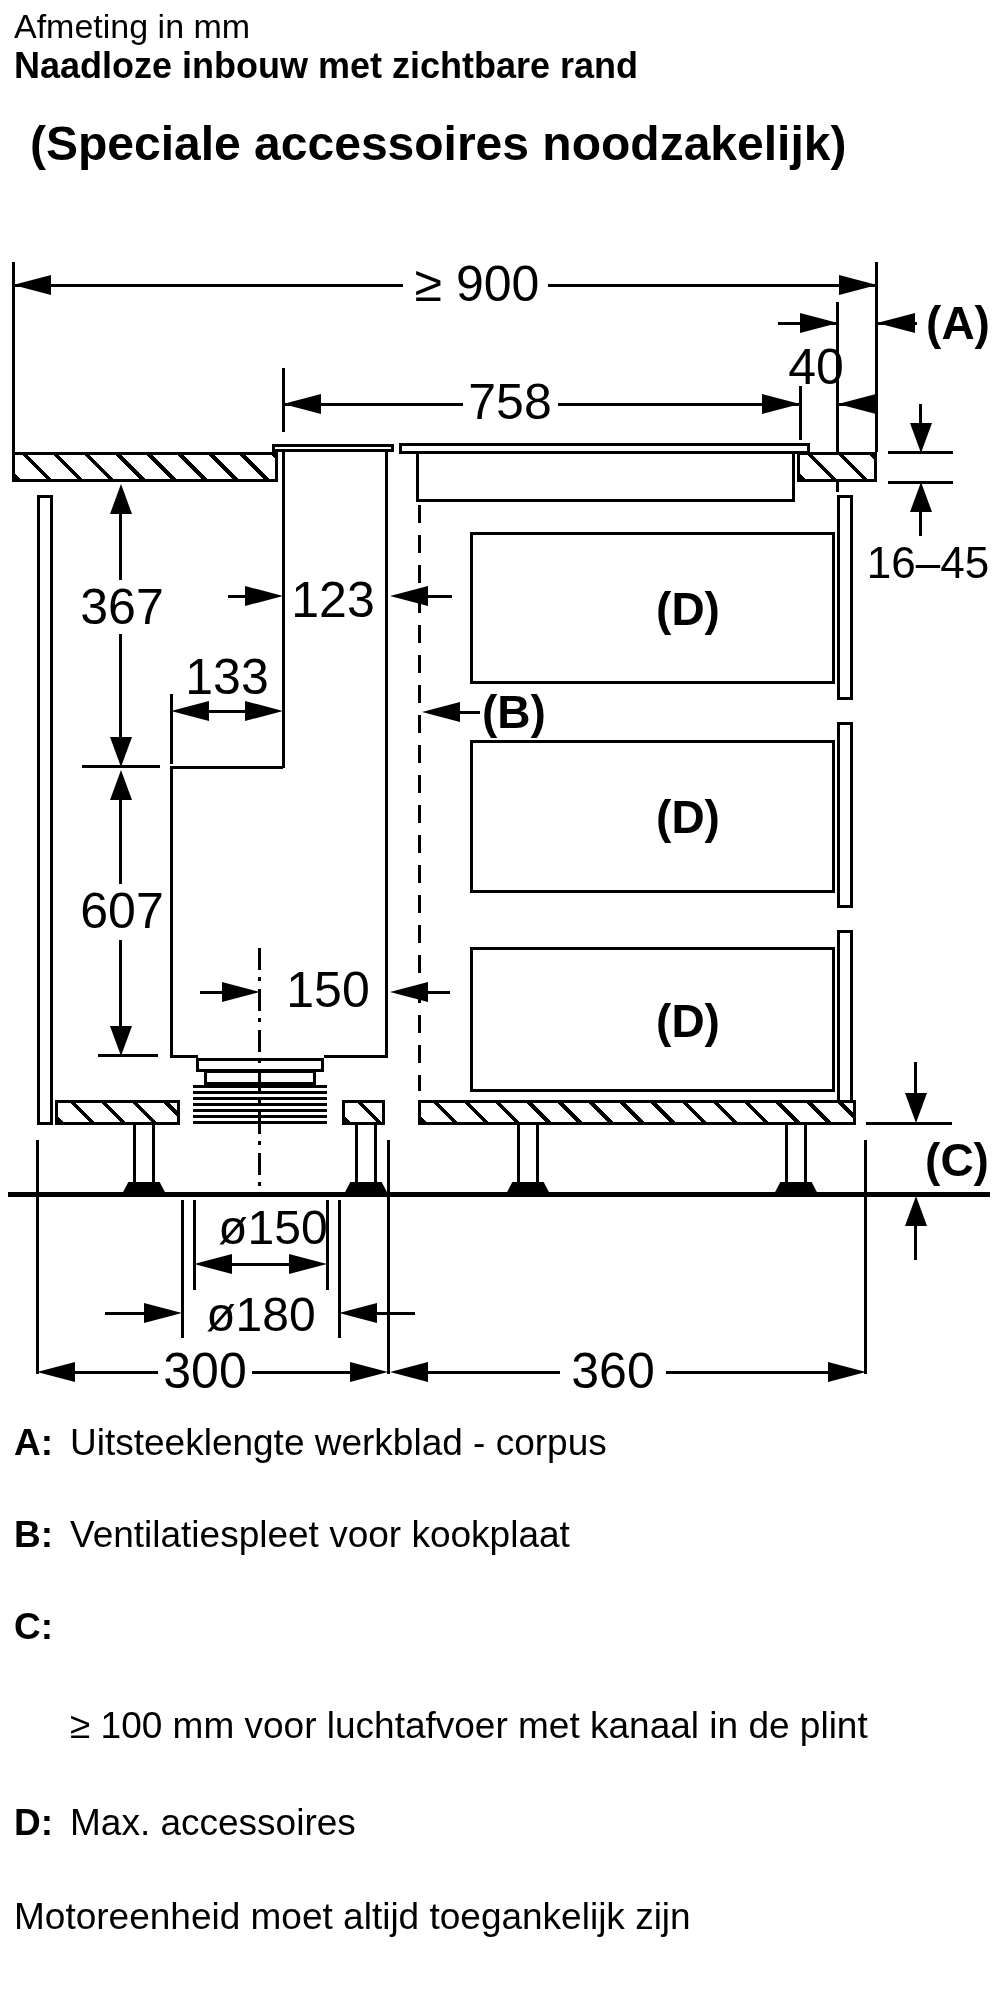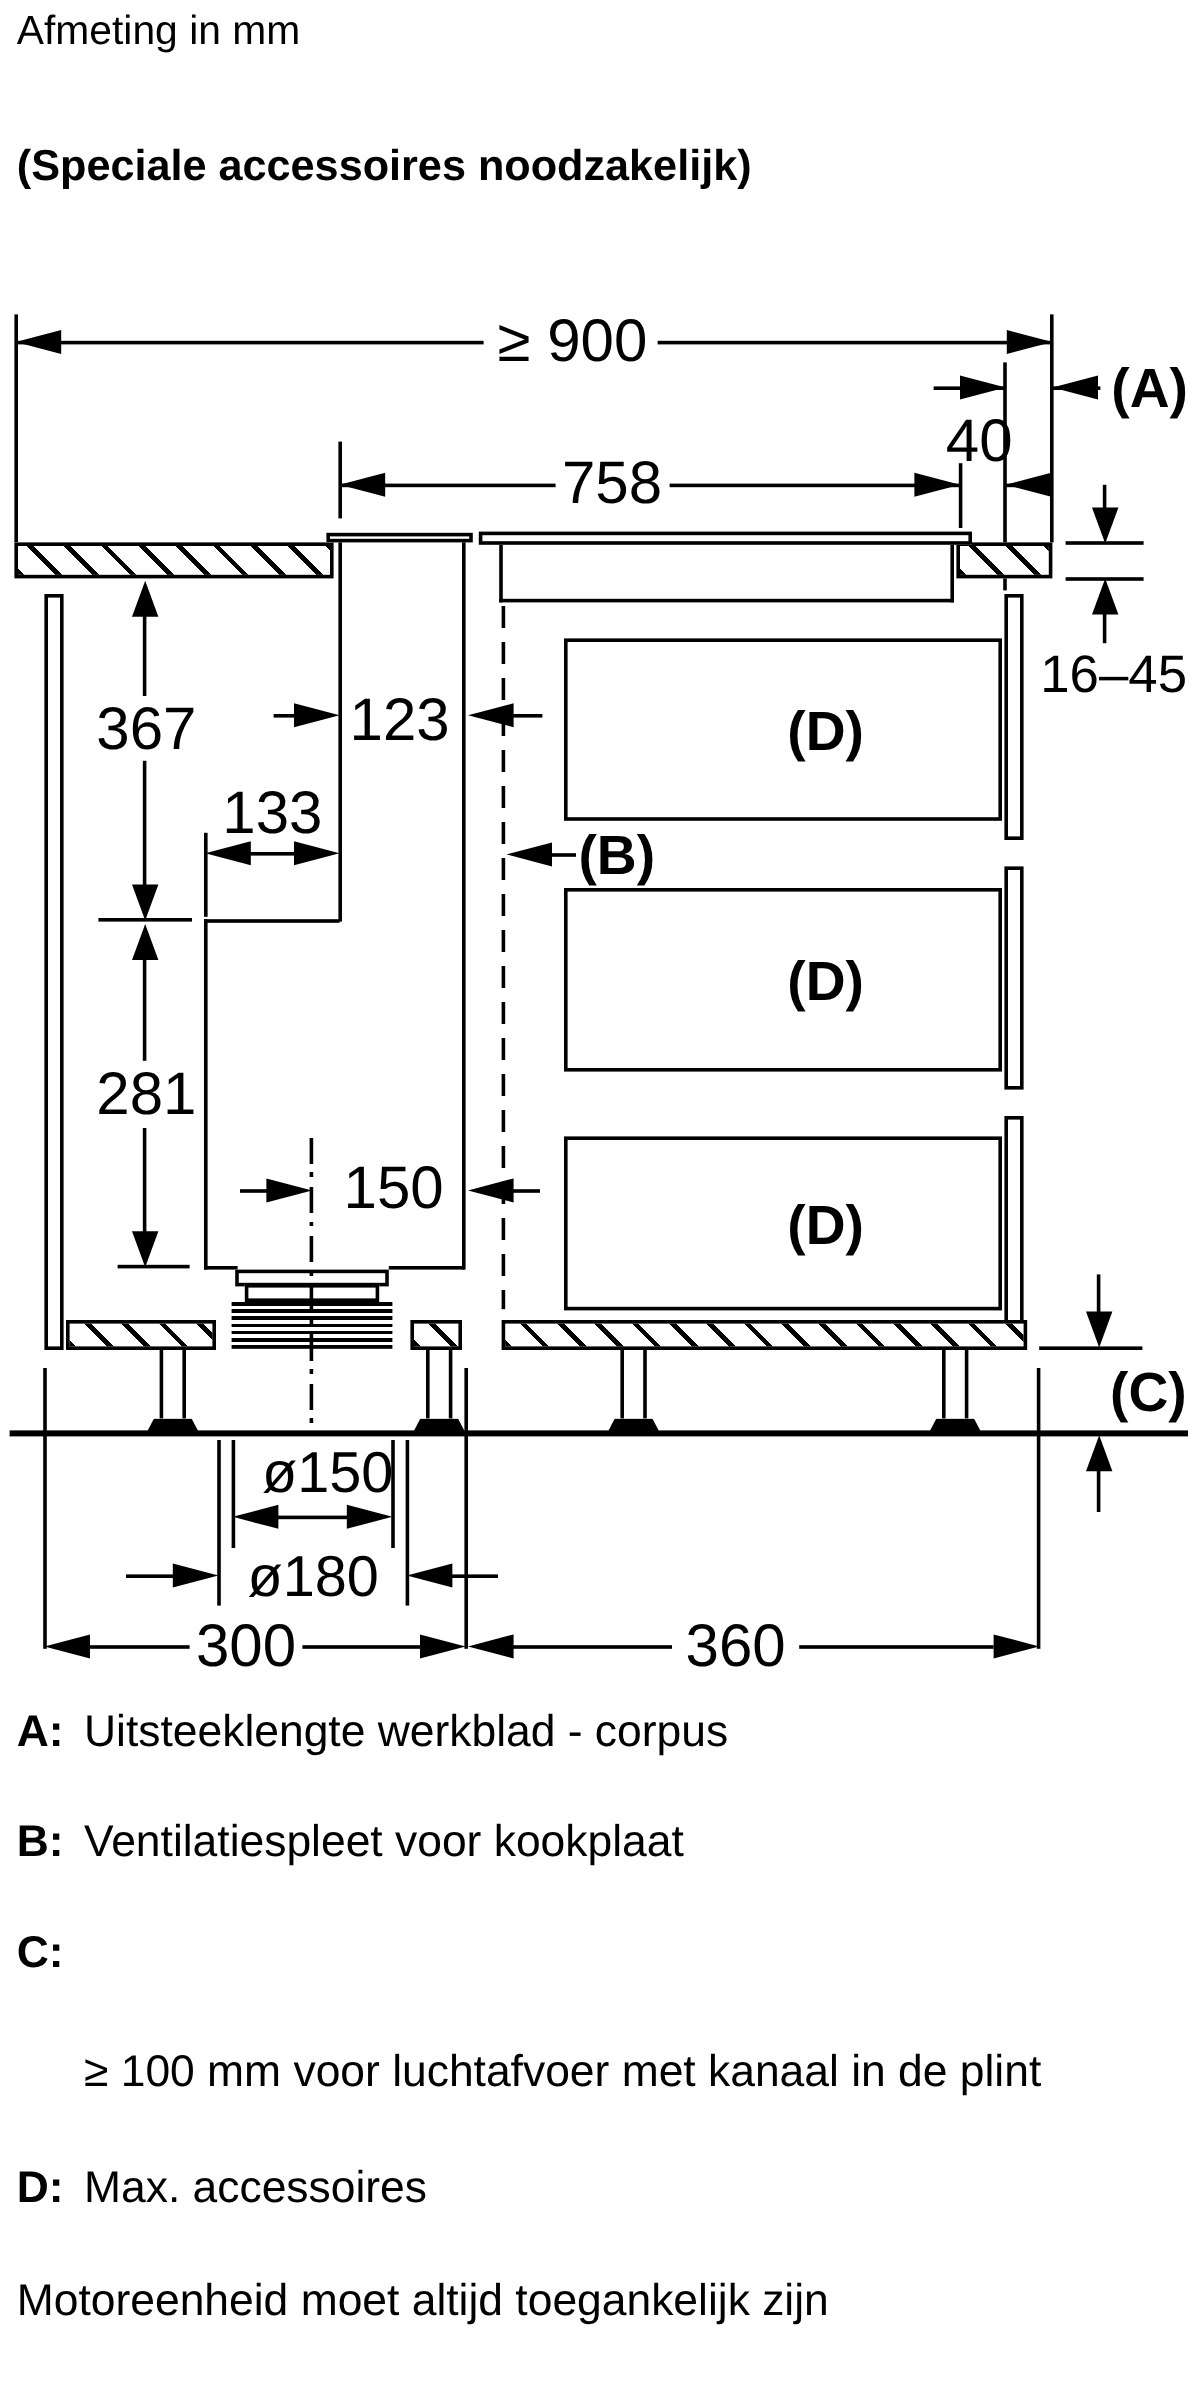--- a/index.html
+++ b/index.html
@@ -29,21 +29,22 @@
   .legend-row{position:absolute;left:14px;display:flex;font-size:37px;line-height:1.35;}
   .lkey{font-weight:bold;width:56px;flex:none;}
   .ltxt{display:block;}
 </style>
 </head>
 <body>
 
 <div class="page">
 
   <div class="hdr" style="top:8px;font-size:34px;">Afmeting in mm</div>
-  <div class="hdr" style="top:118px;font-size:36px;font-weight:bold;">(Speciale accessoires noodzakelijk)</div>
+  <div class="hdr" style="top:46px;font-size:36px;font-weight:bold;">Naadloze inbouw met zichtbare rand</div>
+  <div class="hdr" style="top:118px;font-size:48px;font-weight:bold;margin-left:16px;">(Speciale accessoires noodzakelijk)</div>
 
   <div class="vl" style="left:12px;top:262px;height:190px;"></div>
   <div class="vl" style="left:875px;top:262px;height:190px;"></div>
   <div class="hl" style="left:13px;top:284px;width:390px;"></div>
   <div class="hl" style="left:548px;top:284px;width:329px;"></div>
   <div class="al" style="left:13px;top:275px;"></div>
   <div class="ar" style="left:839px;top:275px;"></div>
   <div class="dim" style="left:477px;top:284px;">≥ 900</div>
 
   <div class="vl" style="left:836px;top:302px;height:190px;"></div>
@@ -122,21 +123,21 @@
   <div class="box" style="left:837px;top:722px;width:16px;height:186px;"></div>
   <div class="box" style="left:837px;top:930px;width:16px;height:195px;"></div>
 
   <div class="hl" style="left:170px;top:766px;width:113px;"></div>
   <div class="vl" style="left:170px;top:766px;height:292px;"></div>
   <div class="hl" style="left:170px;top:1055px;width:28px;"></div>
   <div class="hl" style="left:324px;top:1055px;width:63px;"></div>
 
   <div class="au" style="left:110px;top:770px;"></div>
   <div class="vl" style="left:119px;top:798px;height:86px;"></div>
-  <div class="dim" style="left:122px;top:911px;">281</div>
+  <div class="dim" style="left:122px;top:911px;">607</div>
   <div class="vl" style="left:119px;top:940px;height:88px;"></div>
   <div class="ad" style="left:110px;top:1026px;"></div>
   <div class="hl" style="left:98px;top:1054px;width:60px;"></div>
 
   <div class="hl" style="left:200px;top:991px;width:26px;"></div>
   <div class="ar" style="left:222px;top:982px;"></div>
   <div class="dim" style="left:328px;top:990px;">150</div>
   <div class="al" style="left:390px;top:982px;"></div>
   <div class="hl" style="left:426px;top:991px;width:24px;"></div>
 

